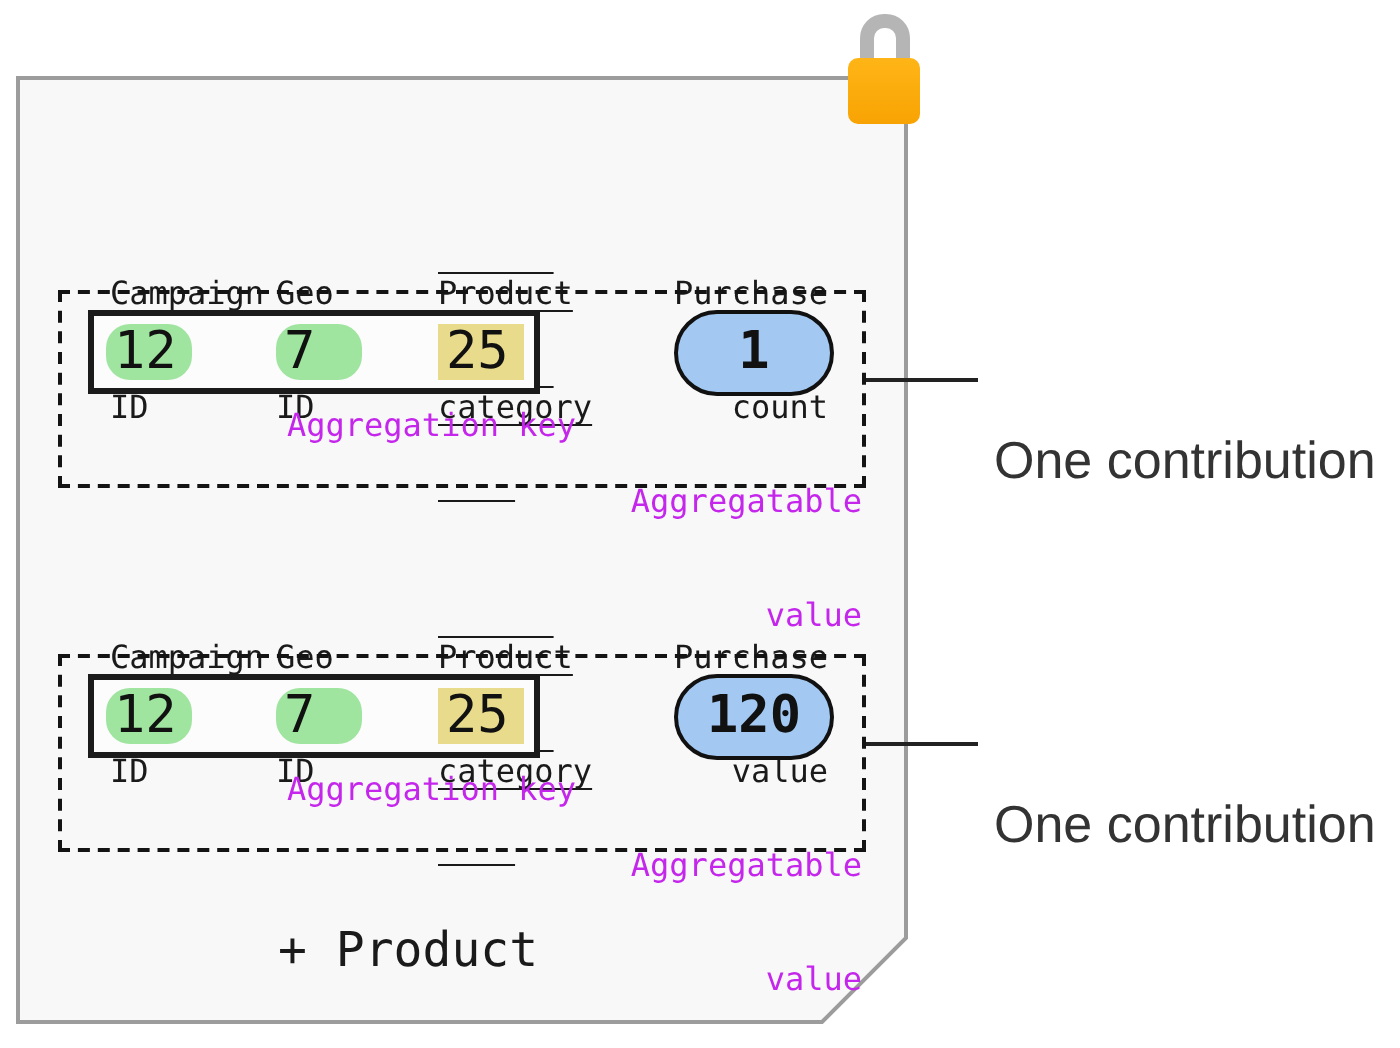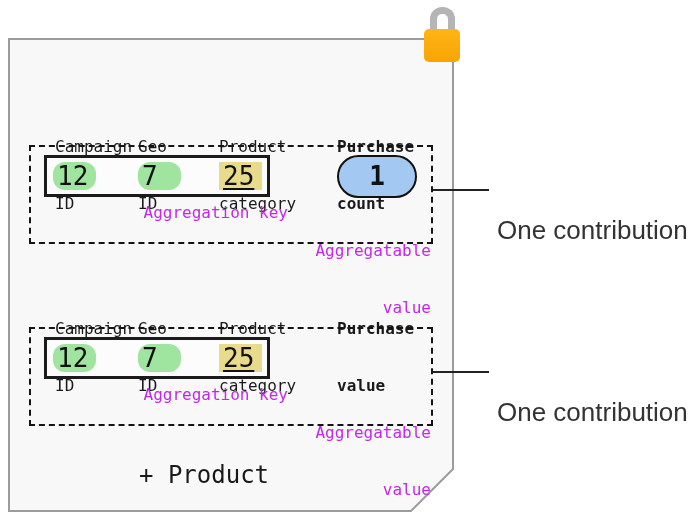--- a/index.html
+++ b/index.html
@@ -12,38 +12,38 @@
     position:absolute;left:430px;top:7px;width:25px;height:28px;
     border:7px solid #b5b5b5;border-bottom:none;border-radius:12px 12px 0 0;
     box-sizing:border-box;
   }
   .lock-body{
     position:absolute;left:424px;top:29px;width:36px;height:33px;
     background:linear-gradient(180deg,#ffb517,#f8a303);border-radius:5px;
   }
   .contribution{position:absolute;left:0;width:700px;height:200px;padding-left:18px;}
   .hdr{position:absolute;top:0;font-size:16px;line-height:19px;white-space:pre;}
-  .hdr.u{text-underline-offset:3px;}
-  .hdr.b{font-weight:bold;}
+  .hdr.u{text-decoration:underline;text-underline-offset:3px;}
+  .hdr.b{font-weight:normal;text-align:right;}
   .dashed{
     position:absolute;left:29px;top:46px;width:400px;height:95px;
     border:2px dashed #141414;
   }
   .keybox{
     position:absolute;left:44px;top:56px;width:226px;height:42px;
     border:3px solid #1b1b1b;background:#fcfcfc;box-sizing:border-box;
   }
   .cell{
     position:absolute;top:63px;width:43px;height:28px;
     font-size:26px;line-height:28px;padding-left:4px;box-sizing:border-box;
     color:#111;
   }
   .cell.green{background:#9fe49f;border-radius:12px;}
   .cell.khaki{background:#e8dc8c;}
-  .cell.u{text-decoration:underline;text-underline-offset:3px;}
+  .cell.u{text-underline-offset:3px;}
   .pill{
     position:absolute;left:337px;top:56px;width:80px;height:43px;
     background:#a3c9f3;border:2px solid #111;border-radius:22px;
     box-sizing:border-box;font-weight:bold;font-size:26px;line-height:38px;
     text-align:center;color:#111;
   }
   .maglabel{
     position:absolute;top:104px;font-size:16px;line-height:19px;
     color:#c526ec;text-align:right;white-space:pre;
   }
@@ -132,20 +132,21 @@
       <div>value</div>
     </div>
 
     <div class="dashed"></div>
     <div class="keybox"></div>
 
     <div class="cell green" style="left:53px">12</div>
     <div class="cell green" style="left:138px">7</div>
     <div class="cell khaki u" style="left:219px">25</div>
 
+    <div class="pill">120</div>
 
     <div class="maglabel keylab">Aggregation key</div>
     <div class="maglabel vallab">
       <div>Aggregatable</div>
       <div>value</div>
     </div>
 
     <div class="connector"></div>
     <div class="annotation">One contribution</div>
   </section>

